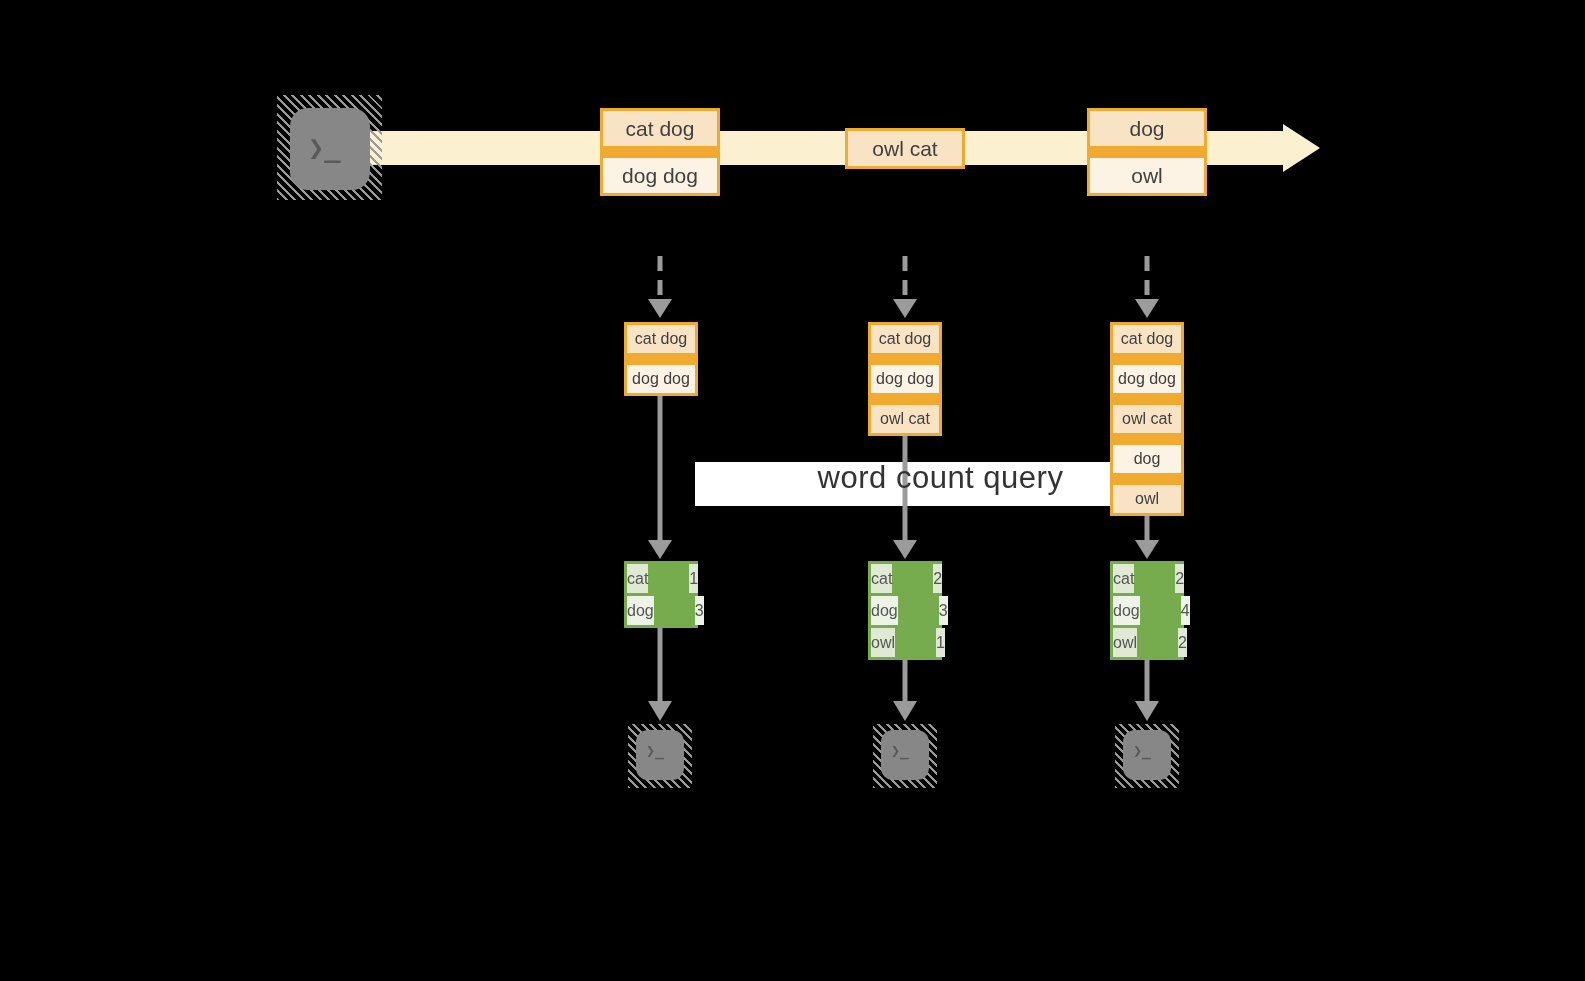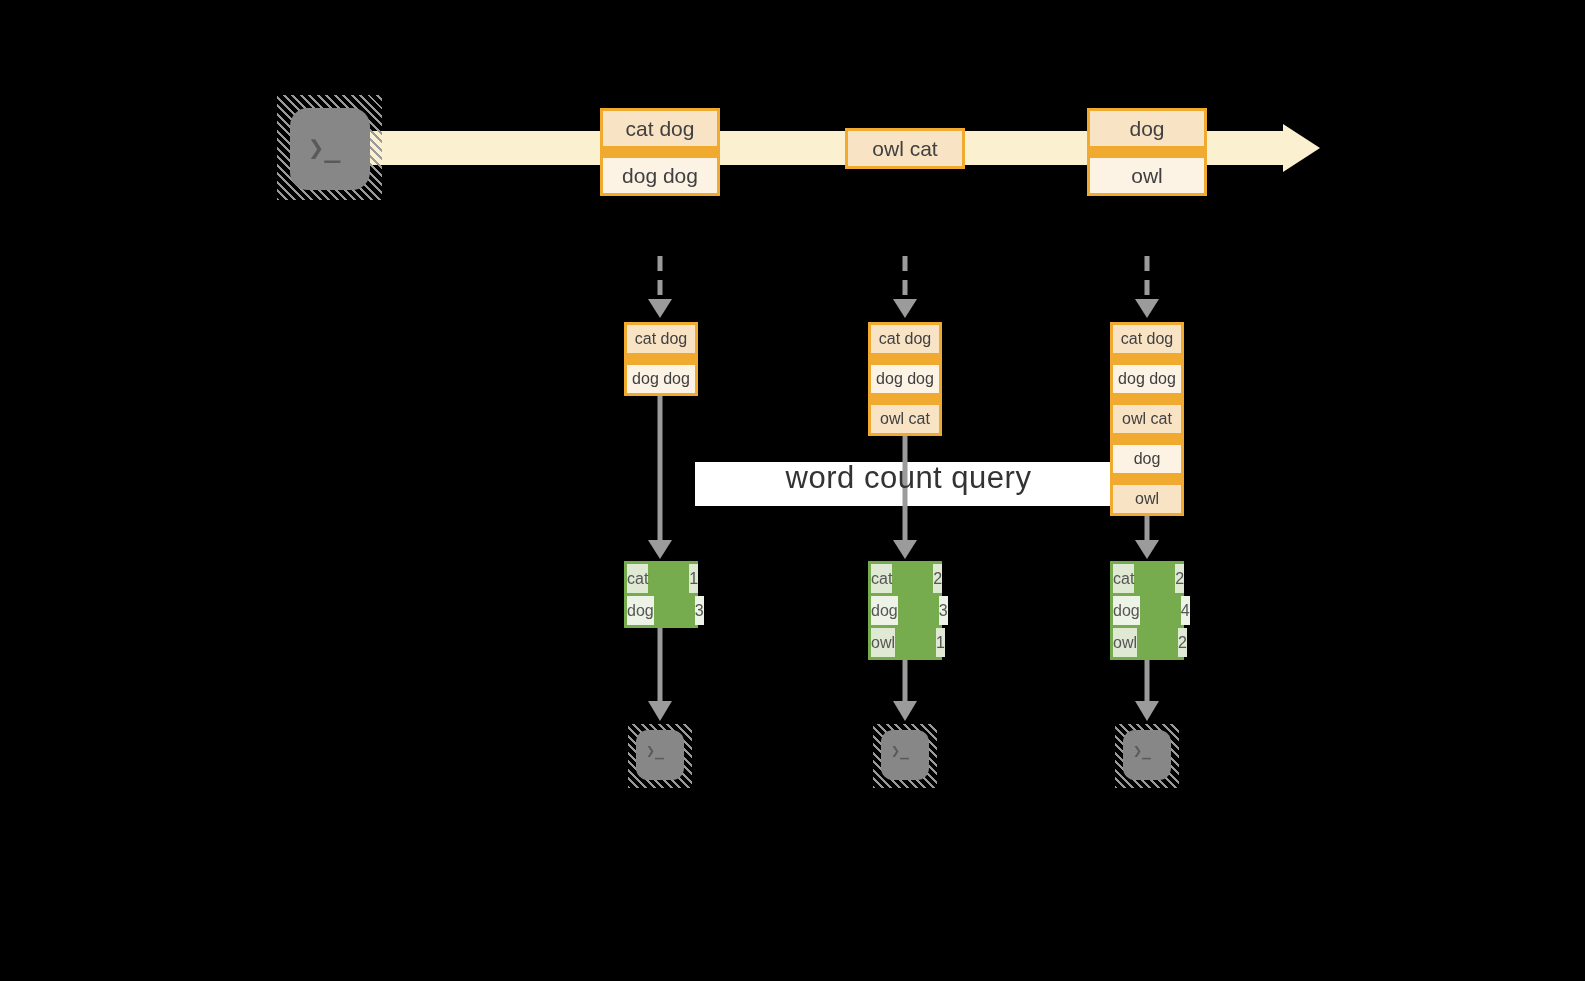--- a/index.html
+++ b/index.html
@@ -59,21 +59,21 @@
   
   .arrows{position:absolute; left:0; top:0; z-index:2;}
   .arrows line{stroke:var(--arrow-gray); stroke-width:5;}
   .arrows line.dash{stroke-dasharray:15 9;}
   .arrows polygon{fill:var(--arrow-gray);}
   
   .query-band{position:absolute; left:695px; top:462px; width:427px; height:44px;
     background:var(--label-bg); z-index:1;}
   .query-label{position:absolute; left:695px; top:462px; width:427px; height:32px;
     display:flex; align-items:center; justify-content:center; z-index:3;
-    font-size:31px; font-weight:400; color:var(--label-text); letter-spacing:0.5px;}
+    font-size:31px; font-weight:400; color:var(--label-text); letter-spacing:0.5px;padding-left:32px;}
 </style>
 </head>
 <body>
 
 <div class="canvas">
 
   <div class="stream-band"></div>
   <div class="stream-head"></div>
 
   <div class="terminal terminal-lg">

